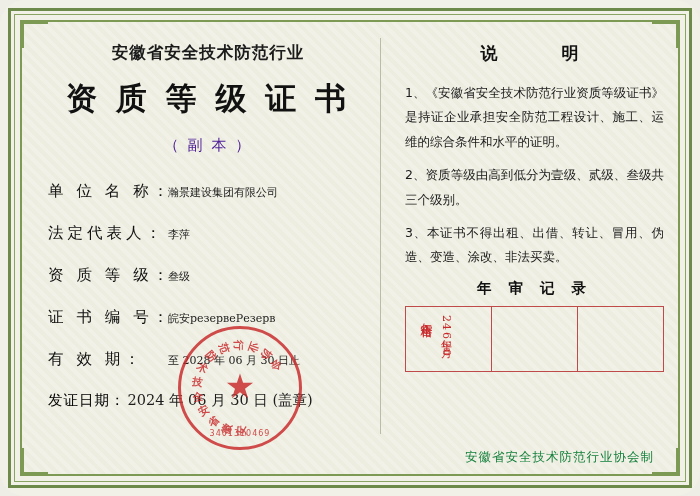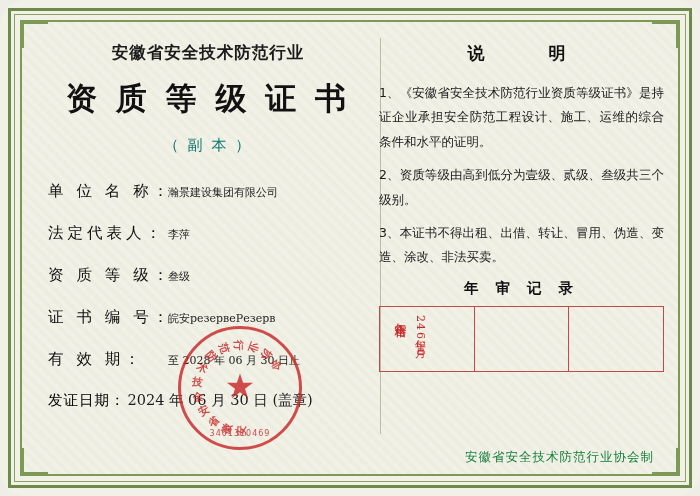--- a/index.html
+++ b/index.html
@@ -77,21 +77,21 @@
     text-align: center;
     font-size: 31px;
     font-weight: bold;
     color: #111;
     letter-spacing: 4px;
     margin-top: 14px;
   }
   .sub-title {
     text-align: center;
     font-size: 15px;
-    color: #0f766e;
+    color: #4c1d95;
     letter-spacing: 2px;
     margin-top: 16px;
   }
   .fields {
     margin-top: 26px;
     position: relative;
   }
   .field-row {
     display: flex;
     align-items: baseline;
@@ -175,21 +175,21 @@
     left: 352px;
     top: 10px;
     bottom: 34px;
     width: 1px;
     background: #b9bda8;
   }
 
   
   .right-col {
     position: absolute;
-    left: 351px;
+    left: 377px;
     top: 14px;
     right: 8px;
   }
   .right-title {
     text-align: center;
     font-size: 17px;
     font-weight: bold;
     letter-spacing: 10px;
     color: #111;
     margin-bottom: 16px;

